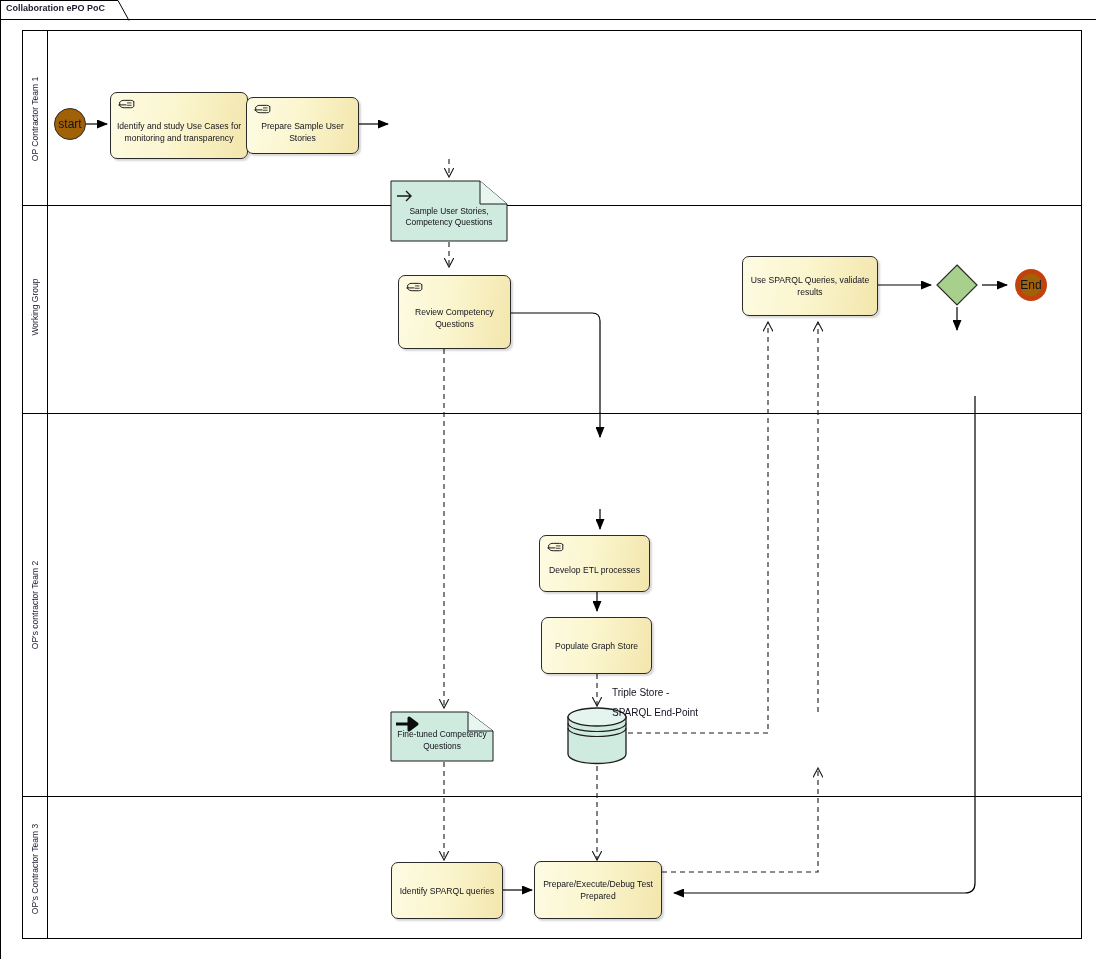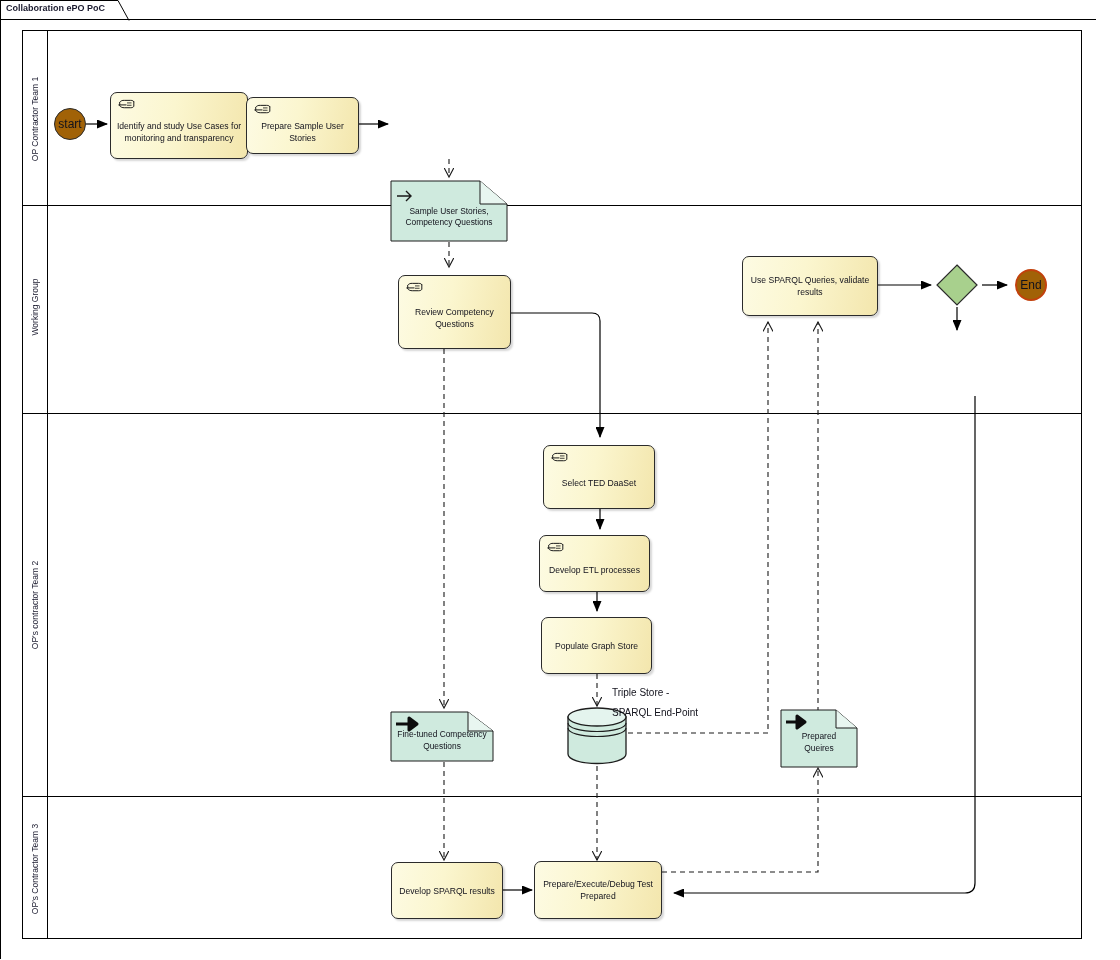--- a/index.html
+++ b/index.html
@@ -53,21 +53,21 @@
   .task.with-icon .label{padding-top:12px;}
   .hand-icon{position:absolute;left:6px;top:4px;width:20px;height:14px;}
 
   
   .event{
     position:absolute;border-radius:50%;background:#a16207;
     display:flex;align-items:center;justify-content:center;
     font-size:12px;color:#12121c;box-sizing:border-box;
   }
   .event.start{border:1.3px solid #2b2b2b;}
-  .event.end{border:2px solid #c2410c;}
+  .event.end{border:5px solid #c2410c;}
 
   
   .gateway{position:absolute;width:44px;height:44px;}
   .gateway svg{display:block;}
 
   
   .dataobj{position:absolute;}
   .dataobj svg{position:absolute;left:0;top:0;}
   .dataobj .label{
     position:absolute;left:0;top:0;width:100%;height:100%;
@@ -210,28 +210,20 @@
     <svg width="44" height="44" viewBox="0 0 44 44">
       <path d="M22,2 L42,22 L22,42 L2,22 Z" fill="#a8d08d" stroke="#2b2b2b" stroke-width="1.2"></path>
     </svg>
   </div>
 
   <div class="event end" style="left:1015px;top:269px;width:32px;height:32px;">
     <span>End</span>
   </div>
 
 
-  <div class="task with-icon" style="left:543px;top:445px;width:112px;height:64px;">
-    <svg class="hand-icon" viewBox="0 0 22 15">
-      <path d="M2,8.5 L10,8.5 M3,5.5 C4,4 6,3.3 8,3.5 L15,3.5 C17,3.5 18,4 18.5,5 M18.5,5 L18.5,10 C18,11 17,11.6 15,11.6 L8,11.6 C6,11.6 4,11 3,9.6" fill="none" stroke="#1a1a1a" stroke-width="1.1" stroke-linecap="round"></path>
-      <path d="M3,5.5 L3,9.6" fill="none" stroke="#1a1a1a" stroke-width="1.1"></path>
-      <path d="M11,6.3 L16,6.3 M11,8.9 L16,8.9" fill="none" stroke="#1a1a1a" stroke-width="0.9"></path>
-    </svg>
-    <div class="label">Select TED DaaSet</div>
-  </div>
 
   <div class="task" style="left:541px;top:617px;width:111px;height:57px;">
     <div class="label">Populate Graph Store</div>
   </div>
 
   <div class="task with-icon" style="left:539px;top:535px;width:111px;height:57px;">
     <svg class="hand-icon" viewBox="0 0 22 15">
       <path d="M2,8.5 L10,8.5 M3,5.5 C4,4 6,3.3 8,3.5 L15,3.5 C17,3.5 18,4 18.5,5 M18.5,5 L18.5,10 C18,11 17,11.6 15,11.6 L8,11.6 C6,11.6 4,11 3,9.6" fill="none" stroke="#1a1a1a" stroke-width="1.1" stroke-linecap="round"></path>
       <path d="M3,5.5 L3,9.6" fill="none" stroke="#1a1a1a" stroke-width="1.1"></path>
       <path d="M11,6.3 L16,6.3 M11,8.9 L16,8.9" fill="none" stroke="#1a1a1a" stroke-width="0.9"></path>
@@ -251,30 +243,22 @@
 
   <div class="dataobj" style="left:390px;top:711px;width:104px;height:51px;">
     <svg width="104" height="51" viewBox="0 0 104 51">
       <path d="M1,1 L78,1 L103,20 L103,50 L1,50 Z" fill="#cfeade" stroke="#1d1d1d" stroke-width="1"></path>
       <path d="M78,1 L78,20 L103,20" fill="#e8f6f0" stroke="#1d1d1d" stroke-width="1"></path>
       <path d="M6,13 L24,13 M19,7 L27,13 L19,19 Z" fill="#0d0d0d" stroke="#0d0d0d" stroke-width="3" stroke-linejoin="round"></path>
     </svg>
     <div class="label">Fine-tuned Competency Questions</div>
   </div>
 
-  <div class="dataobj" style="left:780px;top:709px;width:78px;height:59px;">
-    <svg width="78" height="59" viewBox="0 0 78 59">
-      <path d="M1,1 L56,1 L77,19 L77,58 L1,58 Z" fill="#cfeade" stroke="#1d1d1d" stroke-width="1"></path>
-      <path d="M56,1 L56,19 L77,19" fill="#e8f6f0" stroke="#1d1d1d" stroke-width="1"></path>
-      <path d="M6,13 L22,13 M17,7 L25,13 L17,19 Z" fill="#0d0d0d" stroke="#0d0d0d" stroke-width="3" stroke-linejoin="round"></path>
-    </svg>
-    <div class="label">Prepared Queires</div>
-  </div>
 
   <div class="task" style="left:391px;top:862px;width:112px;height:57px;">
-    <div class="label">Develop SPARQL results</div>
+    <div class="label">Identify SPARQL queries</div>
   </div>
 
   <div class="task" style="left:534px;top:861px;width:128px;height:58px;">
     <div class="label">Prepare/Execute/Debug Test Prepared</div>
   </div>
 
 </div>
 
 </body></html>

